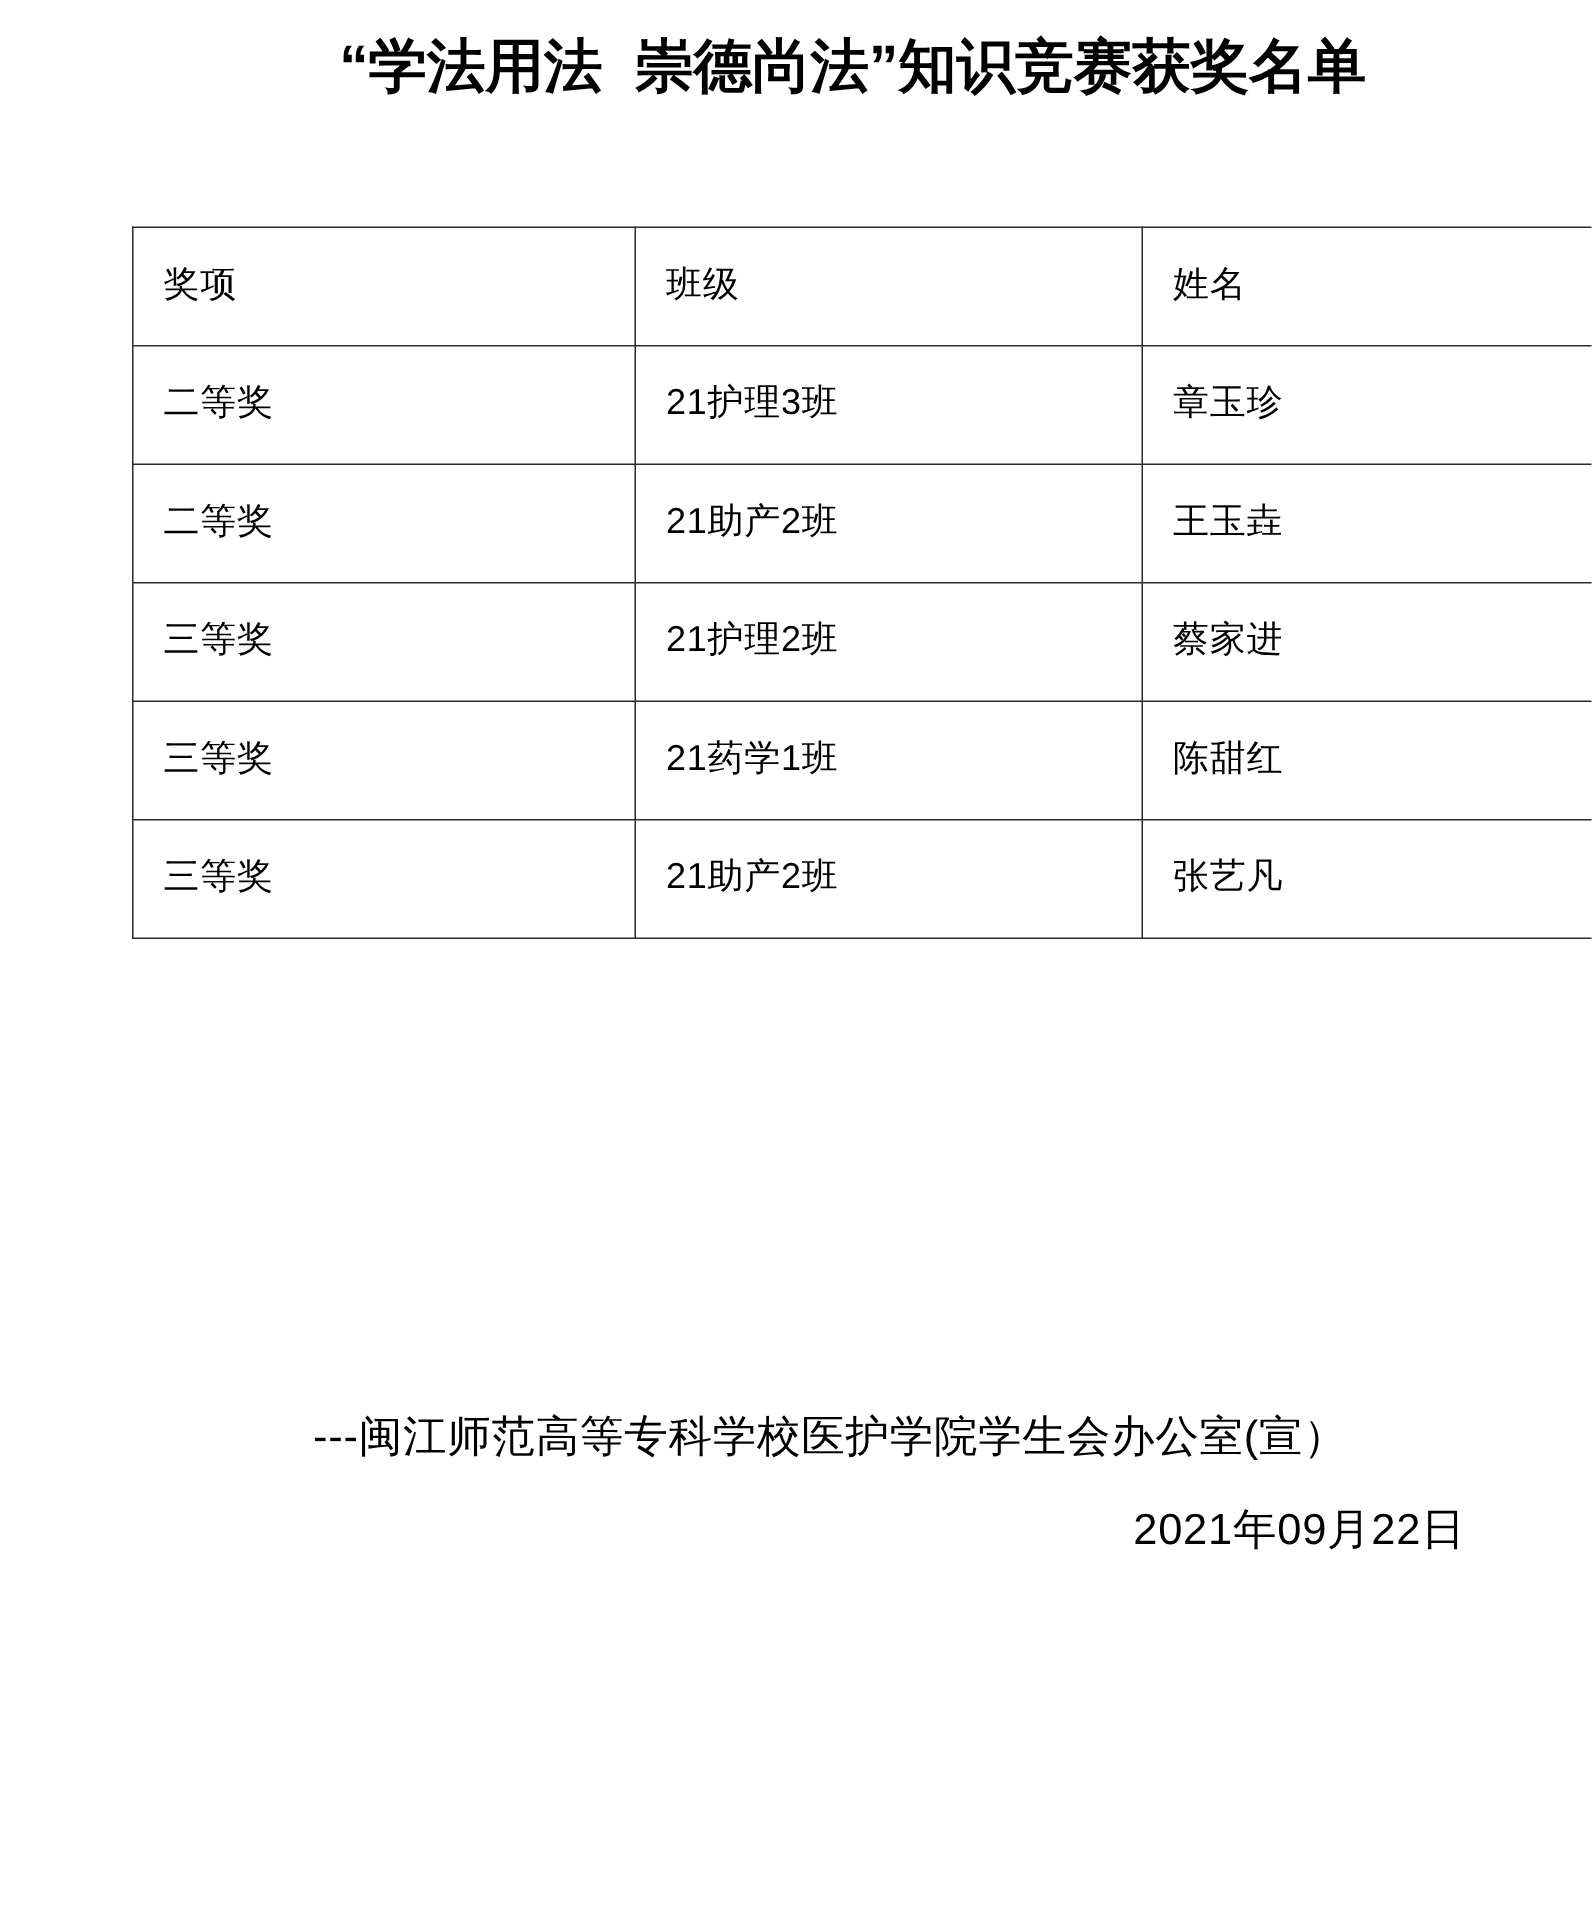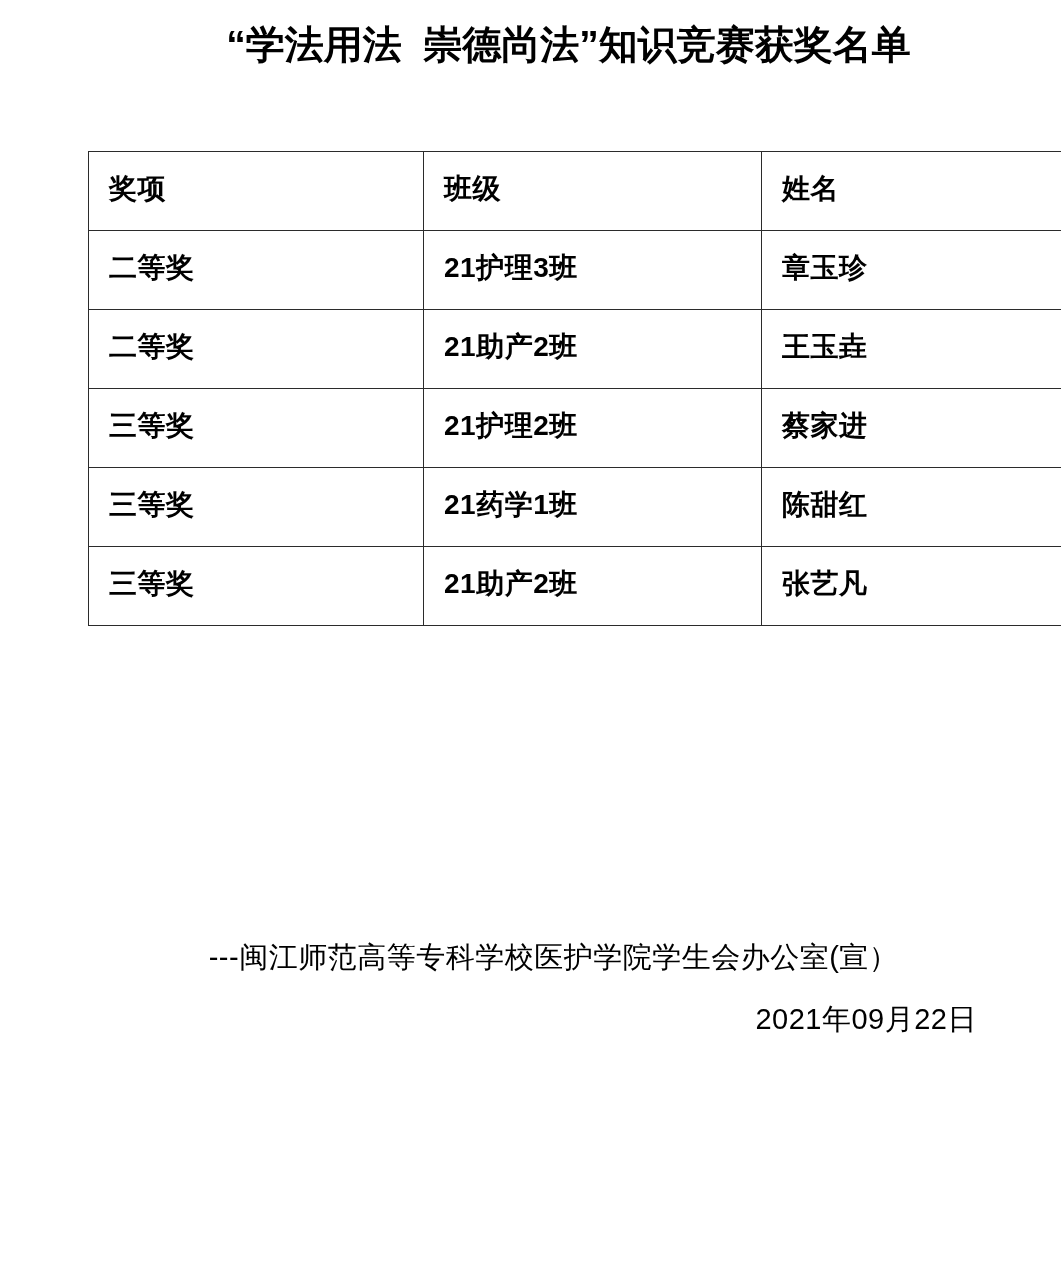--- a/index.html
+++ b/index.html
@@ -46,22 +46,22 @@
   table.award-table {
     border-collapse: collapse;
     width: 985px;
     table-layout: fixed;
   }
   table.award-table td,
   table.award-table th {
     border: 1.5px solid #2b2b2b;
     height: 74px;
     padding: 0 0 4px 20px;
-    font-size: 28px;
-    font-weight: bold;
+    font-size: 24px;
+    font-weight: normal;
     text-align: left;
     vertical-align: middle;
     letter-spacing: 0.5px;
   }
   table.award-table col.c1 { width: 335px; }
   table.award-table col.c2 { width: 338px; }
   table.award-table col.c3 { width: 312px; }
 
   .footer {
     position: absolute;

